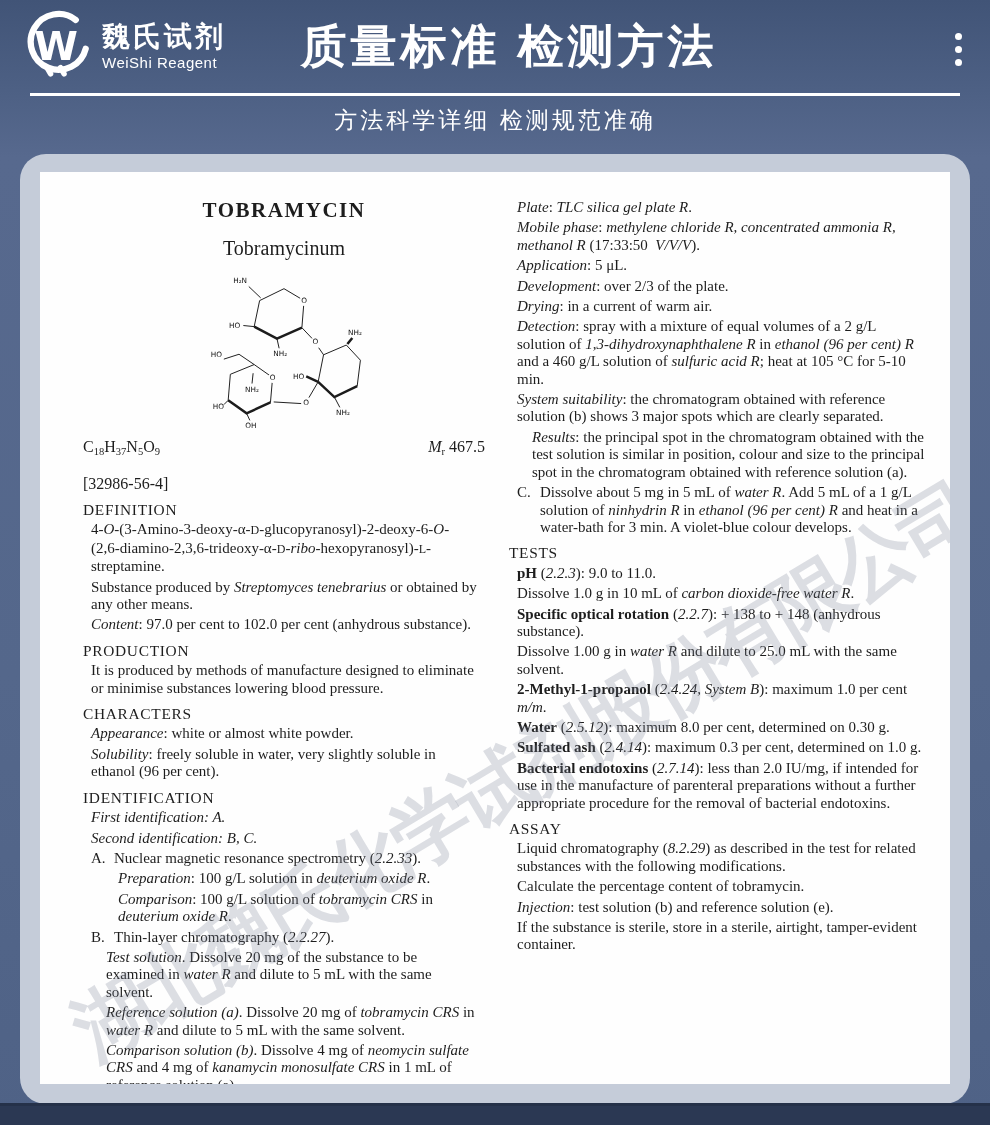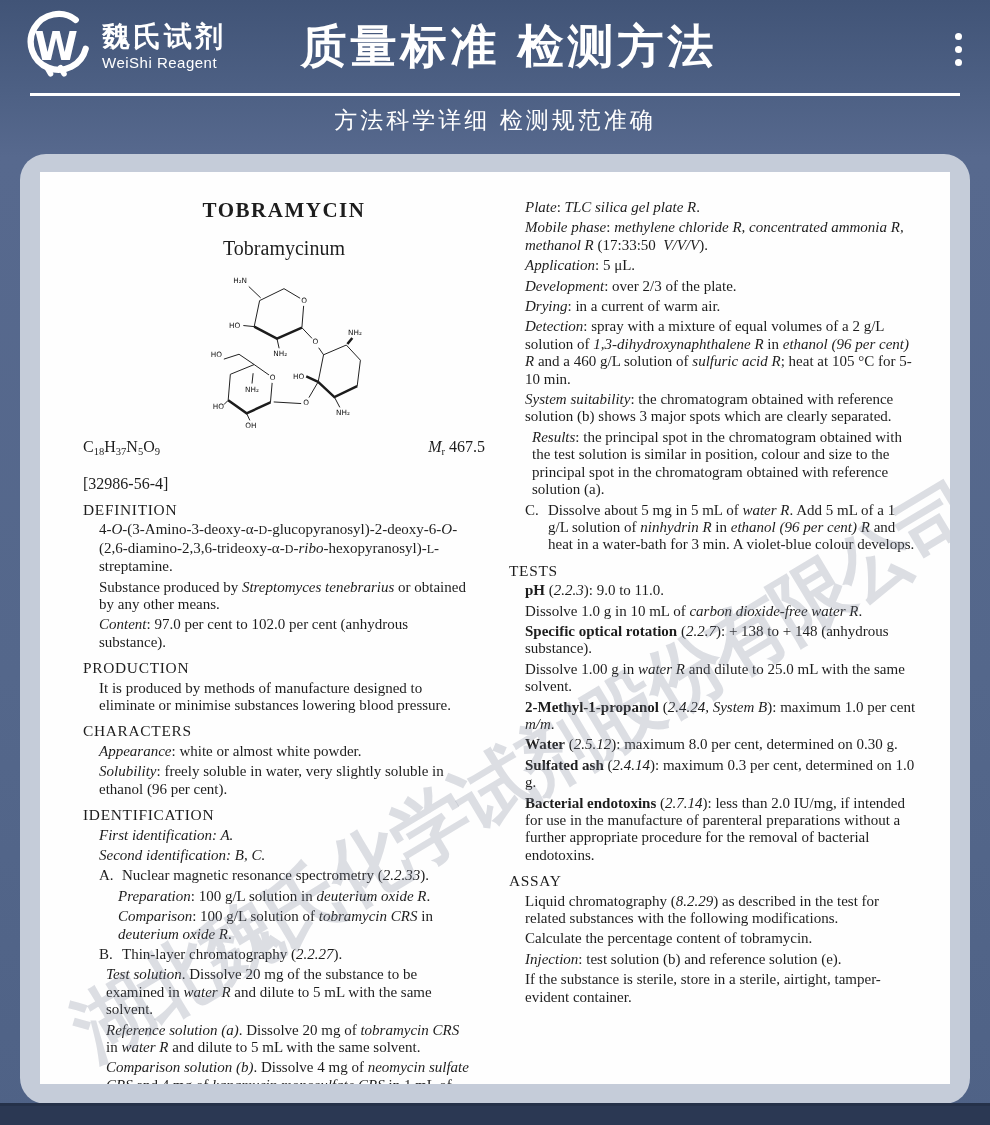--- a/index.html
+++ b/index.html
@@ -32,21 +32,21 @@
   .doc-latin{font-size:20px;text-align:center;margin:0 0 6px;}
   .structure{display:flex;justify-content:center;margin:2px 0;}
   svg.struct{width:168px;height:170px;}
   svg.struct line,svg.struct polygon,svg.struct polyline{fill:none;stroke:#1c1c1c;stroke-width:1.8;}
   svg.struct .bold{stroke-width:4.6;}
   svg.struct circle{fill:#fefefe;stroke:none;}
   svg.struct text{font-family:"DejaVu Sans",sans-serif;font-size:13.5px;fill:#111;text-anchor:middle;}
   .formula-row{display:flex;justify-content:space-between;font-size:16px;margin-top:2px;align-items:flex-end;}
   .cas{font-size:16px;margin-top:19px;}
   .sec-h{font-size:15.4px;letter-spacing:.7px;margin:8px 0 1px;line-height:17.4px;}
-  .para{font-size:15px;line-height:17.4px;margin:3px 16px;}
+  .para{font-size:15px;line-height:17.4px;margin:3px 8px;}
   .li{display:grid;grid-template-columns:23px 1fr;}
   .ind1{margin-left:23px;}
   .ind2{margin-left:35px;}
   .r-i{font-style:italic;}
   .r-b{font-weight:bold;}
   .r-sub{font-size:66%;position:relative;top:.25em;}
   .r-sc{font-size:80%;}
   
   .watermark{position:absolute;left:14px;top:822px;z-index:5;pointer-events:none;white-space:nowrap;
     transform:rotate(-31deg);transform-origin:0 0;font-size:78px;font-weight:bold;letter-spacing:-4px;

